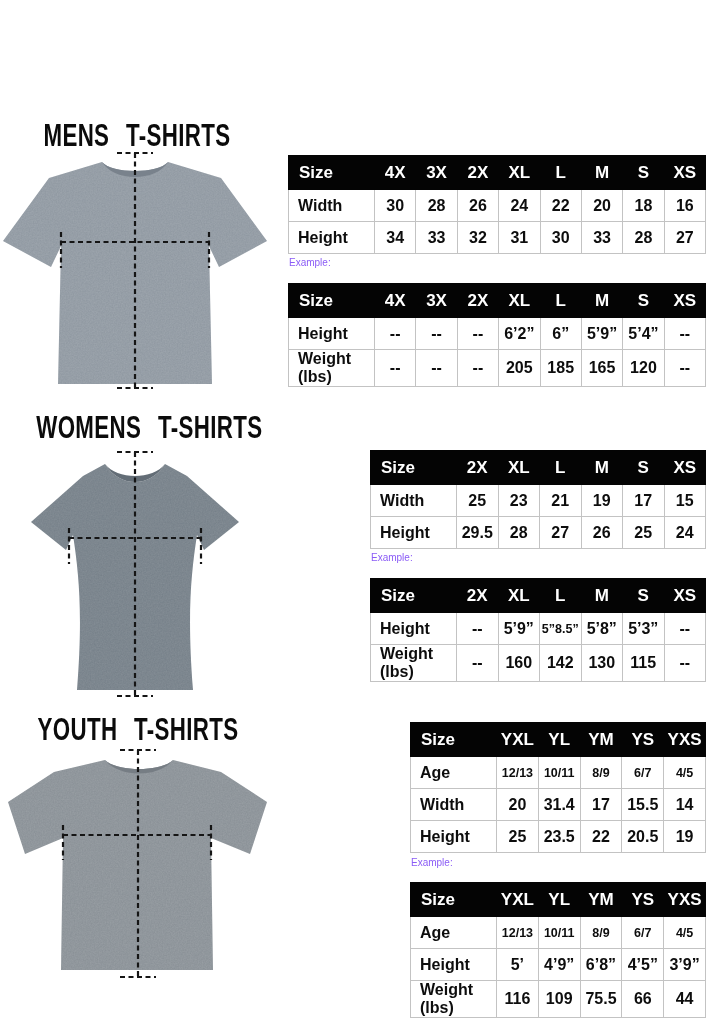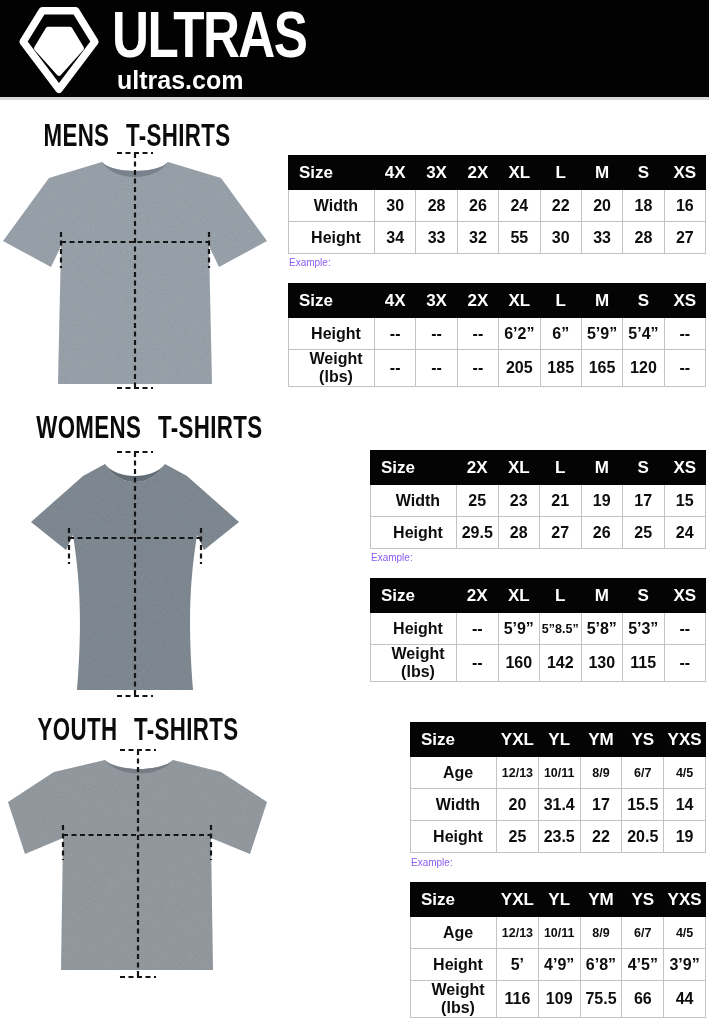--- a/index.html
+++ b/index.html
@@ -27,21 +27,21 @@
   .example-label{position:absolute;font-weight:normal;font-size:10px;color:#8b5cf6;}
 
   
   table.size-table{position:absolute;border-collapse:collapse;table-layout:fixed;
                    background:#fff;}
   table.size-table th,table.size-table td{border:1px solid #c3c3c3;padding:0;
                    text-align:center;vertical-align:middle;color:#0d0d0d;}
   table.size-table thead th{background:#040404;color:#ffffff;font-size:17px;font-weight:bold;
                    border-color:#040404;height:33px;text-align:center;}
   table.size-table thead th.label-col{text-align:left;padding-left:10px;margin-top:29px;}
-  table.size-table tbody th.label-col{text-align:center;padding-left:9px;font-size:16px;
+  table.size-table tbody th.label-col{text-align:left;padding-left:9px;font-size:16px;
                    font-weight:bold;white-space:pre-line;line-height:1.12;}
   table.size-table tbody tr{height:32px;}
   table.size-table td{font-size:16px;font-weight:bold;}
   table.size-table td.small{font-size:12.5px;}
   col.label{width:86px;}
 
   .t-mens1{left:288px;top:155px;width:418px;}
   .t-mens2{left:288px;top:283px;width:418px;}
   .t-wom1 {left:370px;top:450px;width:336px;}
   .t-wom2 {left:370px;top:578px;width:336px;}
@@ -56,28 +56,20 @@
   .shirt{position:absolute;}
   .shirt.mens {left:0px;  top:146px;}
   .shirt.womens{left:25px;top:446px;}
   .shirt.youth{left:5px;  top:746px;}
 </style>
 </head>
 <body>
 
 <div id="page">
 
-  <div class="top-bar">
-    <svg class="logo-svg" width="92" height="90" viewBox="0 0 100 108" aria-hidden="true">
-      <path d="M30,7 L70,7 L93,44 L50,101 L7,44 Z" fill="none" stroke="#ffffff" stroke-width="9" stroke-linejoin="round"></path>
-      <path d="M37,29 L63,29 L77,52 L50,82 L23,52 Z" fill="#ffffff" stroke="#ffffff" stroke-width="6" stroke-linejoin="round"></path>
-    </svg>
-    <div class="brand">ULTRAS</div>
-    <div class="site">ultras.com</div>
-  </div>
 
   <div class="sec-title mens">MENS T-SHIRTS</div>
   <div class="sec-title womens">WOMENS T-SHIRTS</div>
   <div class="sec-title youth">YOUTH T-SHIRTS</div>
 
   <svg class="shirt mens" width="270" height="252" viewBox="0 0 270 252" aria-hidden="true">
     <defs>
       <filter id="noiseM">
           <feTurbulence type="fractalNoise" baseFrequency="0.75" numOctaves="2" seed="7"></feTurbulence>
         <feColorMatrix type="matrix" values="0 0 0 0 0.97  0 0 0 0 0.97  0 0 0 0 0.99  0 0 0 0.45 0"></feColorMatrix>
@@ -180,21 +172,21 @@
           <td>22</td>
           <td>20</td>
           <td>18</td>
           <td>16</td>
         </tr>
         <tr>
           <th class="label-col">Height</th>
           <td>34</td>
           <td>33</td>
           <td>32</td>
-          <td>55</td>
+          <td>31</td>
           <td>30</td>
           <td>33</td>
           <td>28</td>
           <td>27</td>
         </tr>
       </tbody>
     </table>
 
   <div class="example-label ex-mens">Example:</div>
 

